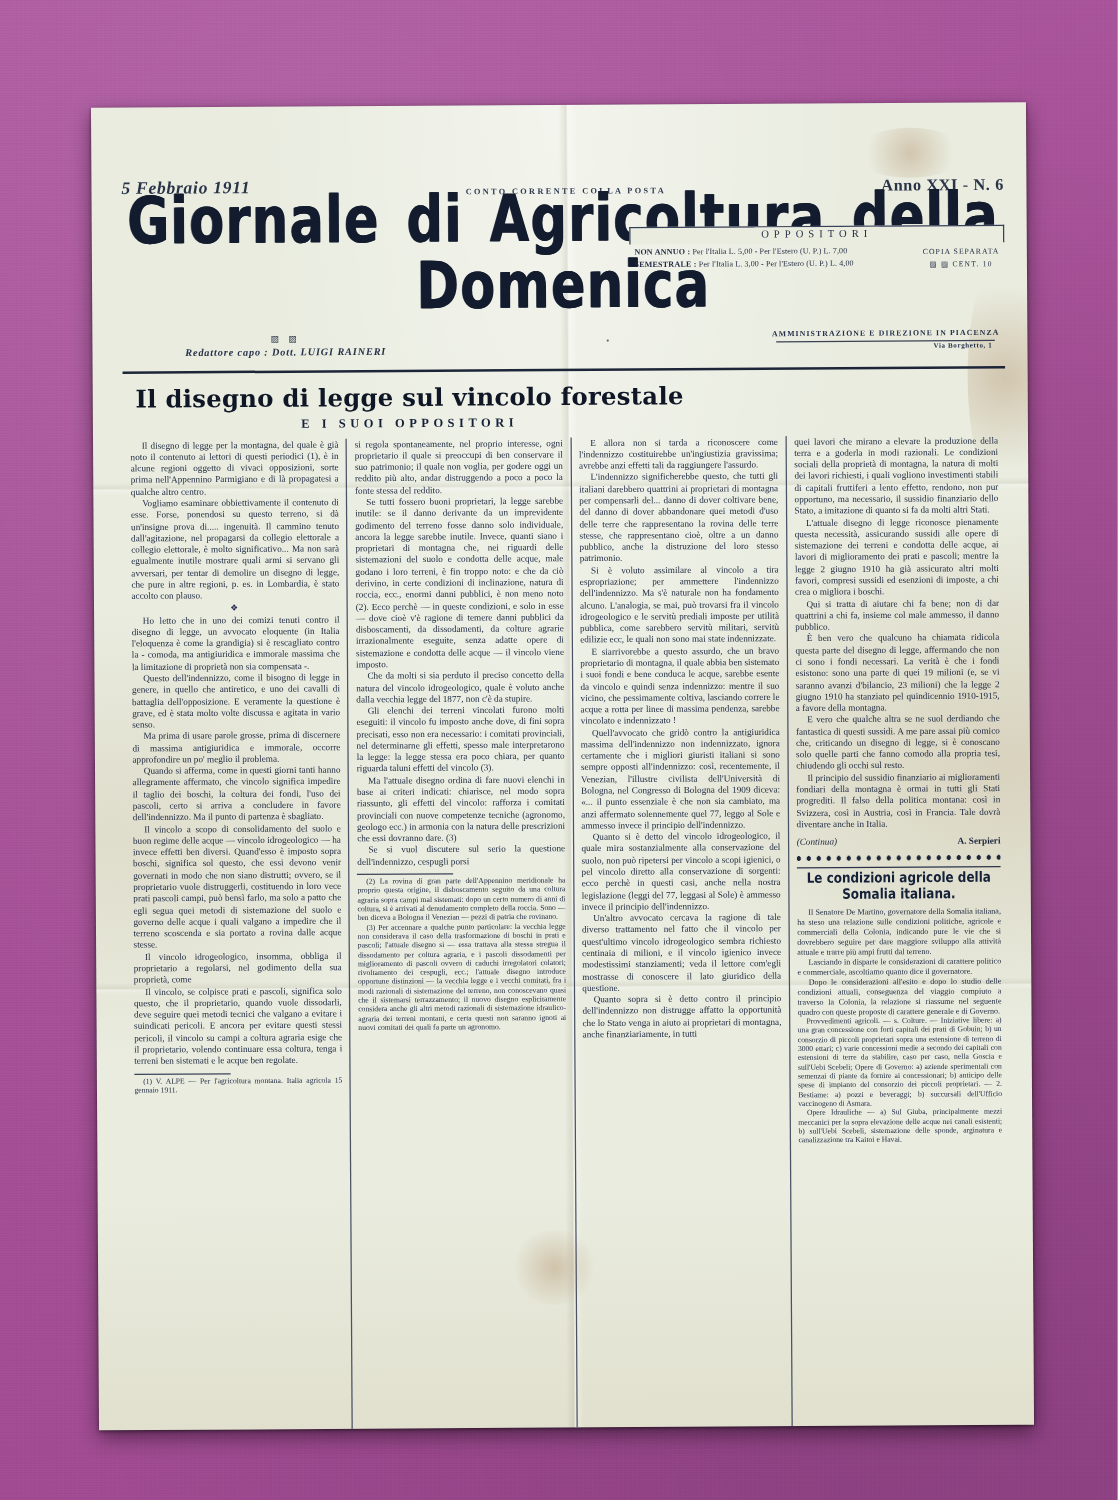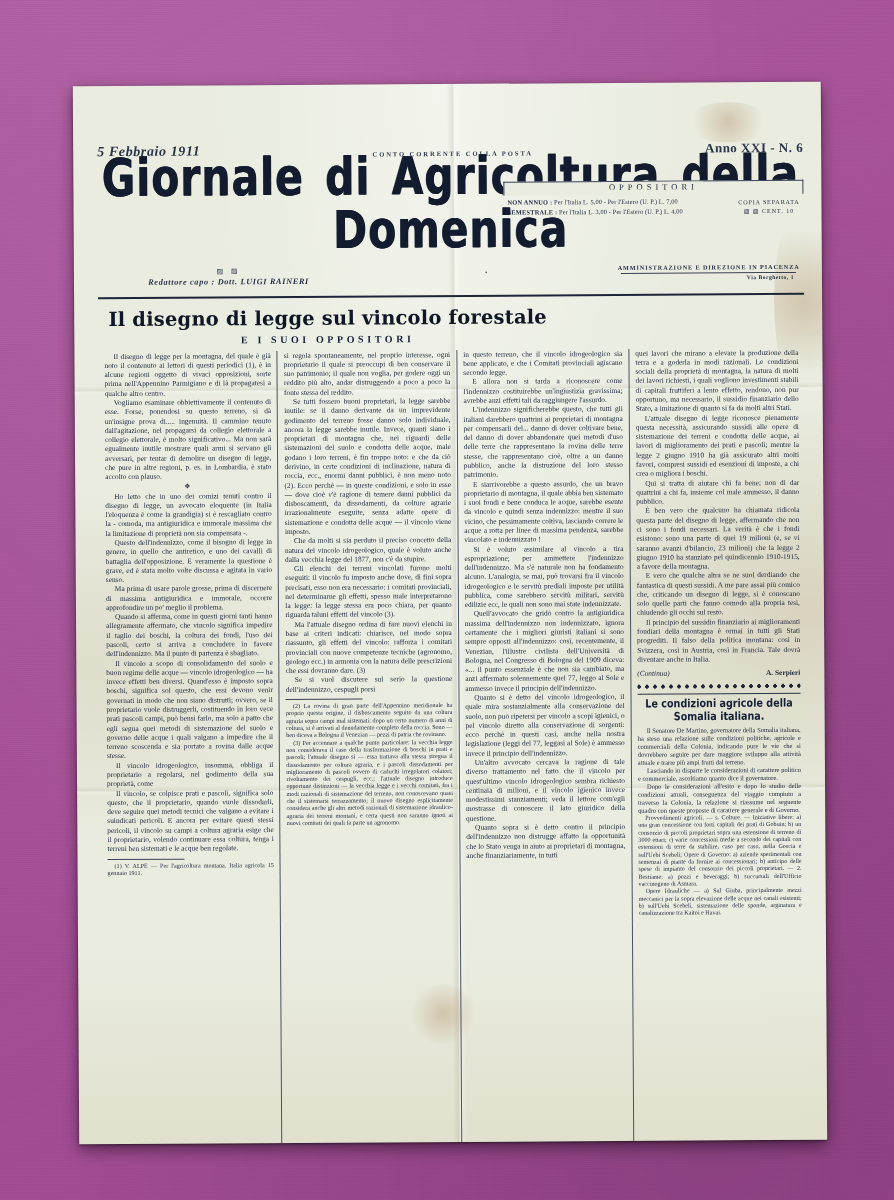--- a/index.html
+++ b/index.html
@@ -211,25 +211,24 @@
         <p>Che da molti si sia perduto il preciso concetto della natura del vincolo idrogeologico, quale è voluto anche dalla vecchia legge del 1877, non c'è da stupire.</p>
         <p>Gli elenchi dei terreni vincolati furono molti eseguiti: il vincolo fu imposto anche dove, di fini sopra precisati, esso non era necessario: i comitati provinciali, nel determinarne gli effetti, spesso male interpretarono la legge: la legge stessa era poco chiara, per quanto riguarda taluni effetti del vincolo (3).</p>
         <p>Ma l'attuale disegno ordina di fare nuovi elenchi in base ai criteri indicati: chiarisce, nel modo sopra riassunto, gli effetti del vincolo: rafforza i comitati provinciali con nuove competenze tecniche (agronomo, geologo ecc.) in armonia con la natura delle prescrizioni che essi dovranno dare. (3)</p>
         <p>Se si vuol discutere sul serio la questione dell'indennizzo, cespugli porsi</p>
         <div class="fn-rule"></div>
         <p class="fn">(2) La rovina di gran parte dell'Appennino meridionale ha proprio questa origine, il disboscamento seguito da una coltura agraria sopra campi mal sistemati: dopo un certo numero di anni di coltura, si è arrivati al denudamento completo della roccia. Sono — ben diceva a Bologna il Venezian — pezzi di patria che rovinano.</p>
         <p class="fn">(3) Per accennare a qualche punto particolare: la vecchia legge non considerava il caso della trasformazione di boschi in prati e pascoli; l'attuale disegno sì — essa trattava alla stessa stregua il dissodamento per coltura agraria, e i pascoli dissodamenti per miglioramento di pascoli ovvero di caduchi irregolatori colatori; rivoltamento dei cespugli, ecc.; l'attuale disegno introduce opportune distinzioni — la vecchia legge e i vecchi comitati, fra i modi razionali di sistemazione del terreno, non conoscevano quasi che il sistemarsi terrazzamento; il nuovo disegno esplicitamente considera anche gli altri metodi razionali di sistemazione idraulico-agraria dei terreni montani, e certa questi non saranno ignoti ai nuovi comitati dei quali fa parte un agronomo.</p>
       </div>
 
       <div class="col c3">
-        <p class="ni">in questo terreno, che il vincolo idrogeologico sia bene applicato, e che i Comitati provinciali agiscano secondo legge.</p>
         <p>E allora non si tarda a riconoscere come l'indennizzo costituirebbe un'ingiustizia gravissima; avrebbe anzi effetti tali da raggiungere l'assurdo.</p>
         <p>L'indennizzo significherebbe questo, che tutti gli italiani darebbero quattrini ai proprietari di montagna per compensarli del... danno di dover coltivare bene, del danno di dover abbandonare quei metodi d'uso delle terre che rappresentano la rovina delle terre stesse, che rappresentano cioè, oltre a un danno pubblico, anche la distruzione del loro stesso patrimonio.</p>
+        <p>Si è voluto assimilare al vincolo a tira espropriazione; per ammettere l'indennizzo dell'indennizzo. Ma s'è naturale non ha fondamento alcuno. L'analogia, se mai, può trovarsi fra il vincolo idrogeologico e le servitù prediali imposte per utilità pubblica, come sarebbero servitù militari, servitù edilizie ecc, le quali non sono mai state indennizzate.</p>
         <p>E siarrivorebbe a questo assurdo, che un bravo proprietario di montagna, il quale abbia ben sistemato i suoi fondi e bene conduca le acque, sarebbe esente da vincolo e quindi senza indennizzo: mentre il suo vicino, che pessimamente coltiva, lasciando correre le acque a rotta per linee di massima pendenza, sarebbe vincolato e indennizzato !</p>
-        <p>Si è voluto assimilare al vincolo a tira espropriazione; per ammettere l'indennizzo dell'indennizzo. Ma s'è naturale non ha fondamento alcuno. L'analogia, se mai, può trovarsi fra il vincolo idrogeologico e le servitù prediali imposte per utilità pubblica, come sarebbero servitù militari, servitù edilizie ecc, le quali non sono mai state indennizzate.</p>
         <p>Quell'avvocato che gridò contro la antigiuridica massima dell'indennizzo non indennizzato, ignora certamente che i migliori giuristi italiani si sono sempre opposti all'indennizzo: così, recentemente, il Venezian, l'illustre civilista dell'Università di Bologna, nel Congresso di Bologna del 1909 diceva: «... il punto essenziale è che non sia cambiato, ma anzi affermato solennemente quel 77, leggo al Sole e ammesso invece il principio dell'indennizzo.</p>
         <p>Quanto si è detto del vincolo idrogeologico, il quale mira sostanzialmente alla conservazione del suolo, non può ripetersi per vincolo a scopi igienici, o pel vincolo diretto alla conservazione di sorgenti: ecco perchè in questi casi, anche nella nostra legislazione (leggi del 77, leggasi al Sole) è ammesso invece il principio dell'indennizzo.</p>
         <p>Un'altro avvocato cercava la ragione di tale diverso trattamento nel fatto che il vincolo per quest'ultimo vincolo idrogeologico sembra richiesto centinaia di milioni, e il vincolo igienico invece modestissimi stanziamenti; veda il lettore com'egli mostrasse di conoscere il lato giuridico della questione.</p>
         <p>Quanto sopra si è detto contro il principio dell'indennizzo non distrugge affatto la opportunità che lo Stato venga in aiuto ai proprietari di montagna, anche finanziariamente, in tutti</p>
       </div>
 
       <div class="col c4">
         <p class="ni">quei lavori che mirano a elevare la produzione della terra e a goderla in modi razionali. Le condizioni sociali della proprietà di montagna, la natura di molti dei lavori richiesti, i quali vogliono investimenti stabili di capitali fruttiferi a lento effetto, rendono, non pur opportuno, ma necessario, il sussidio finanziario dello Stato, a imitazione di quanto si fa da molti altri Stati.</p>
         <p>L'attuale disegno di legge riconosce pienamente questa necessità, assicurando sussidi alle opere di sistemazione dei terreni e condotta delle acque, ai lavori di miglioramento dei prati e pascoli; mentre la legge 2 giugno 1910 ha già assicurato altri molti favori, compresi sussidi ed esenzioni di imposte, a chi crea o migliora i boschi.</p>
         <p>Qui si tratta di aiutare chi fa bene; non di dar quattrini a chi fa, insieme col male ammesso, il danno pubblico.</p>

